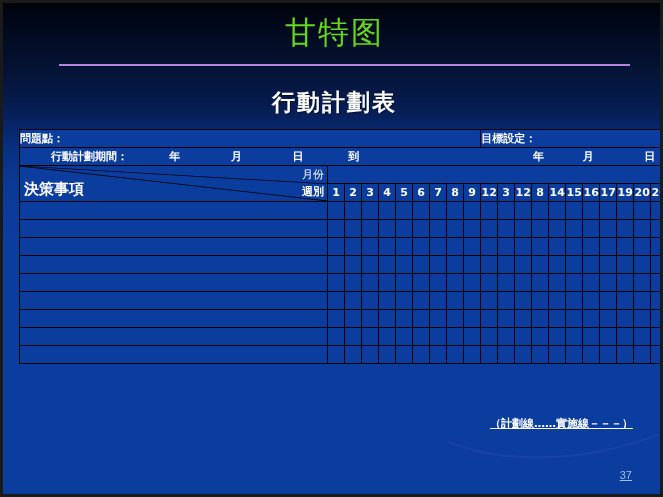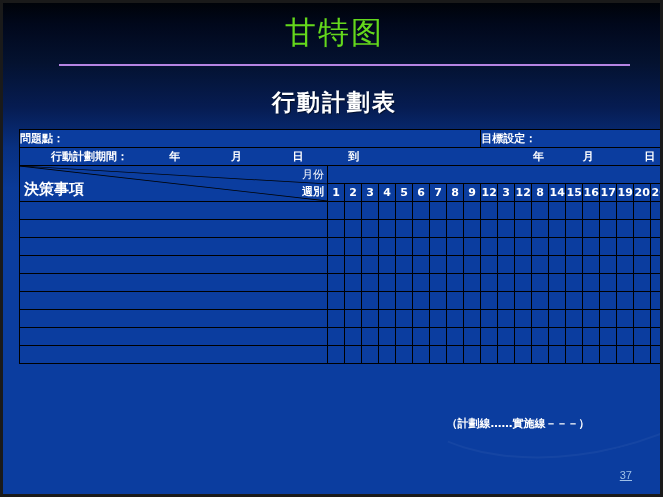--- a/index.html
+++ b/index.html
@@ -158,25 +158,26 @@
     padding-left: 4px;
   }
   .date-line span { display: inline-block; margin-left: 27px; }
 
   
   #footnote {
     position: absolute;
     left: 400px;
     top: 413px;
     width: 230px;
-    text-align: center;
+    text-align: right;
     color: #ffffff;
     font-size: 11px;
     font-weight: bold;
     white-space: nowrap;
+    text-decoration: underline;
   }
   #page-number {
     position: absolute;
     right: 28px;
     top: 466px;
     color: #9fc0e8;
     font-size: 11px;
     font-family: "Liberation Sans", sans-serif;
     text-decoration: underline;
   }

